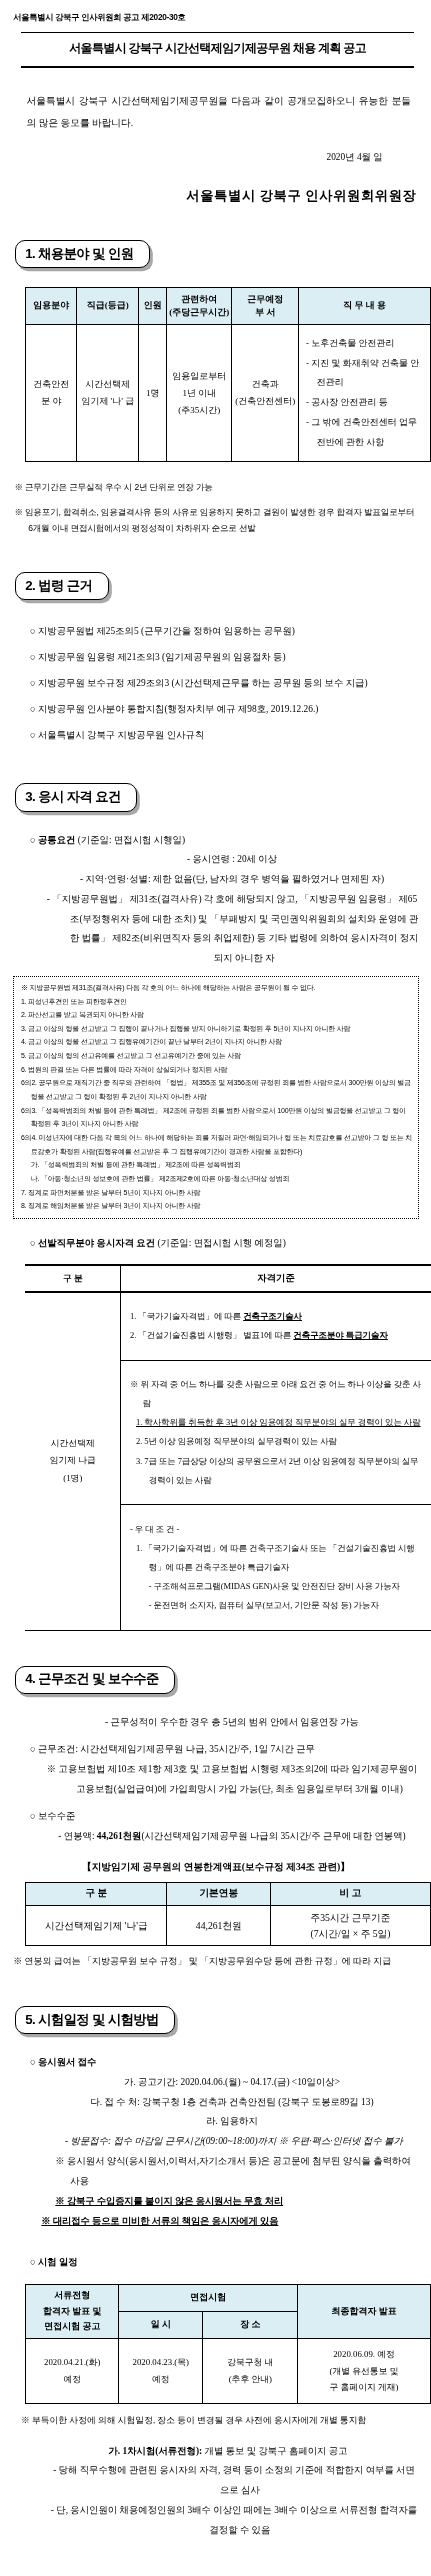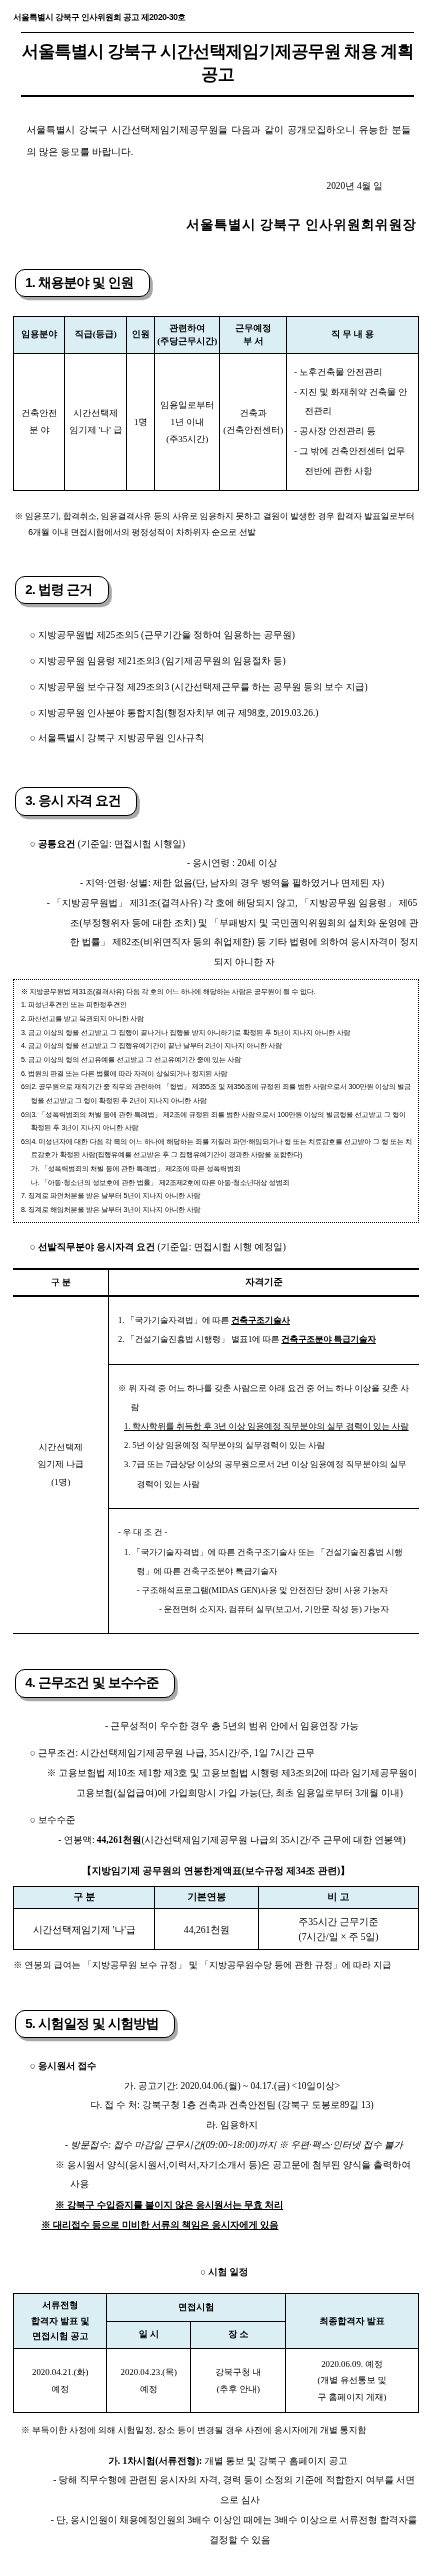--- a/index.html
+++ b/index.html
@@ -2,33 +2,33 @@
 <html lang="ko" style="font-size:8.8px"><head>
 <meta charset="utf-8">
 <style>
   html,body{margin:0;padding:0;background:#fff;}
   body{width:432px;color:#000;font-family:"Liberation Serif",serif;-webkit-font-smoothing:antialiased;}
   .page{box-sizing:border-box;width:432px;padding:12px 13.3px 26.5px 13.3px;}
 
   .notice-no{font-family:"Liberation Sans",sans-serif;font-weight:bold;font-size:8.3px;letter-spacing:-0.3px;}
 
   .title-block{margin:8.8px 4.4px 0 7.7px;border-top:1.1px solid #000;border-bottom:2.8px solid #000;padding:7.7px 0 8.3px;text-align:center;}
-  .doc-title{font-size:17px;font-weight:bold;letter-spacing:-0.6px;text-align:center;}
+  .doc-title{font-size:12px;font-weight:bold;letter-spacing:-0.6px;text-align:center;}
 
   .intro{margin:22px 7.7px 0 13.3px;font-size:9.7px;line-height:2.3;text-align:justify;}
   .date-line{margin:16.6px 36px 0 0;text-align:right;font-size:9.4px;}
   .issuer{margin:23px 2.2px 0 0;text-align:right;font-size:13.3px;font-weight:bold;letter-spacing:0.6px;}
 
   .section{margin-top:35px;}
   .sec-head{display:inline-block;border:1.1px solid #000;border-radius:10px;padding:3.9px 15.5px 4.4px 8.8px;
             font-family:"Liberation Sans",sans-serif;font-weight:bold;font-size:13.3px;letter-spacing:-0.6px;
             box-shadow:2.8px 3.3px 0 #a8a8a8;background:#fff;margin-left:2.2px;}
   .sec-body{margin-top:19px;}
 
-  table{border-collapse:collapse;width:100%;}
+  table{border-collapse:collapse;width:100%;margin-left:12px;}
   th,td{border:1.1px solid #000;}
   th{background:#daeef3;font-weight:bold;}
   .ml{white-space:pre-line;}
   .tc{text-align:center;}
 
   
   .t1{margin-top:3.3px;}
   .t1 th{font-size:9px;padding:4.4px 1.1px;line-height:1.5;}
   .t1 td{font-size:9px;padding:4.4px 2.2px;line-height:1.9;vertical-align:middle;}
   .t1 .duties{padding:8.8px 5.5px 8.8px 6.6px;}
@@ -128,32 +128,33 @@
             <td class="duties">
               <div>- 노후건축물 안전관리</div>
               <div>- 지진 및 화재취약 건축물 안전관리</div>
               <div>- 공사장 안전관리 등</div>
               <div>- 그 밖에 건축안전센터 업무 전반에 관한 사항</div>
             </td>
           </tr>
         </tbody>
       </table>
       <div class="notes">
+        <div class="n">※ 근무기간은 근무실적 우수 시 2년 단위로 연장 가능</div>
         <div class="n">※ 임용포기, 합격취소, 임용결격사유 등의 사유로 임용하지 못하고 결원이 발생한 경우 합격자 발표일로부터 6개월 이내 면접시험에서의 평정성적이 차하위자 순으로 선발</div>
       </div>
     </div>
   </div>
 
   <div class="section">
     <div class="sec-head">2. 법령 근거</div>
     <div class="sec-body s2-list ind1">
       <div class="ln hang">○ 지방공무원법 제25조의5 (근무기간을 정하여 임용하는 공무원)</div>
       <div class="ln hang">○ 지방공무원 임용령 제21조의3 (임기제공무원의 임용절차 등)</div>
       <div class="ln hang">○ 지방공무원 보수규정 제29조의3 (시간선택제근무를 하는 공무원 등의 보수 지급)</div>
-      <div class="ln hang">○ 지방공무원 인사분야 통합지침(행정자치부 예규 제98호, 2019.03.26.)</div>
+      <div class="ln hang">○ 지방공무원 인사분야 통합지침(행정자치부 예규 제98호, 2019.12.26.)</div>
       <div class="ln hang">○ 서울특별시 강북구 지방공무원 인사규칙</div>
     </div>
   </div>
 
   <div class="section">
     <div class="sec-head">3. 응시 자격 요건</div>
     <div class="sec-body">
       <div class="ln hang ind1"><span>○ </span><span class="b">공통요건</span><span> (기준일: 면접시험 시행일)</span></div>
       <div class="ln hang ind2">- 응시연령 : 20세 이상</div>
       <div class="ln hang ind2">- 지역·연령·성별: 제한 없음(단, 남자의 경우 병역을 필하였거나 면제된 자)</div>
@@ -201,21 +202,21 @@
               <div class="hang" style="margin-left:0.7em;text-decoration:underline;">1. 학사학위를 취득한 후 3년 이상 임용예정 직무분야의 실무 경력이 있는 사람</div>
               <div class="hang" style="margin-left:0.7em;">2. 5년 이상 임용예정 직무분야의 실무경력이 있는 사람</div>
               <div class="hang" style="margin-left:0.7em;">3. 7급 또는 7급상당 이상의 공무원으로서 2년 이상 임용예정 직무분야의 실무경력이 있는 사람</div>
             </td>
           </tr>
           <tr>
             <td class="qb">
               <div>- 우 대 조 건 -</div>
               <div class="hang" style="margin-left:0.7em;">1. 「국가기술자격법」에 따른 건축구조기술사 또는 「건설기술진흥법 시행령」에 따른 건축구조분야 특급기술자</div>
               <div class="hang" style="margin-left:2.2em;">- 구조해석프로그램(MIDAS GEN)사용 및 안전진단 장비 사용 가능자</div>
-              <div class="hang" style="margin-left:2.2em;text-align:center;">- 운전면허 소지자, 컴퓨터 실무(보고서, 기안문 작성 등) 가능자</div>
+              <div class="hang" style="margin-left:2.2em;">- 운전면허 소지자, 컴퓨터 실무(보고서, 기안문 작성 등) 가능자</div>
             </td>
           </tr>
         </tbody>
       </table>
     </div>
   </div>
 
   <div class="section">
     <div class="sec-head">4. 근무조건 및 보수수준</div>
     <div class="sec-body">
@@ -257,21 +258,21 @@
     <div class="sec-body">
       <div class="ln hang ind1 b">○ 응시원서 접수</div>
       <div class="ln hang ind2">가. 공고기간: 2020.04.06.(월) ~ 04.17.(금) &lt;10일이상&gt;</div>
       <div class="ln hang ind2">다. 접 수 처: 강북구청 1층 건축과 건축안전팀 (강북구 도봉로89길 13)</div>
       <div class="ln hang ind2">라. 임용하지</div>
       <div class="ln hang ind2" style="margin-left:36px;font-style:italic;">- 방문접수: 접수 마감일 근무시간(09:00~18:00)까지  ※ 우편·팩스·인터넷 접수 불가</div>
       <div class="ln hang ind3" style="padding-left:1.6em;text-indent:-1.6em;">※ 응시원서 양식(응시원서,이력서,자기소개서 등)은 공고문에 첨부된 양식을 출력하여 사용</div>
       <div class="ln hang ind3 bu sans" style="padding-left:1.6em;text-indent:-1.6em;">※ 강북구 수입증지를 붙이지 않은 응시원서는 무효 처리</div>
       <div class="ln hang ind3 bu sans" style="padding-left:1.6em;text-indent:-1.6em;margin-left:28px;">※ 대리접수 등으로 미비한 서류의 책임은 응시자에게 있음</div>
 
-      <div class="ln hang ind1 b" style="margin-top:28px;text-align:center;">○ 시험 일정</div>
+      <div class="ln hang ind1 b" style="margin-top:22px;">○ 시험 일정</div>
       <table class="t4">
         <colgroup>
             <col style="width:93px">
             <col style="width:84px">
             <col style="width:95px">
             <col>
           </colgroup>
         <thead>
           <tr>
             <th class="ml" rowspan="2">서류전형

